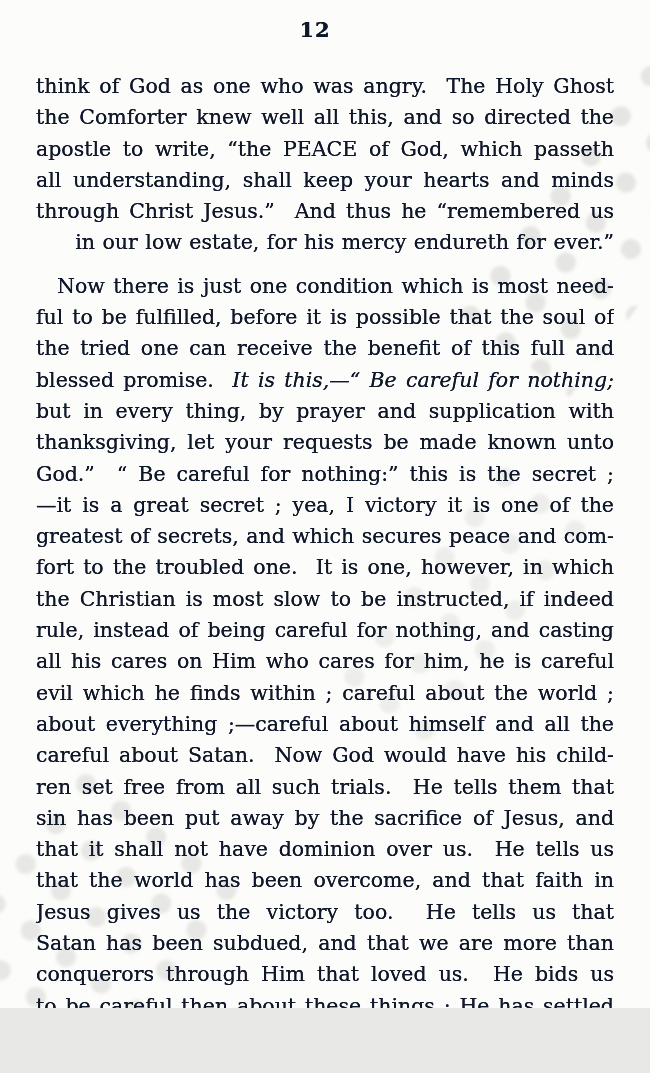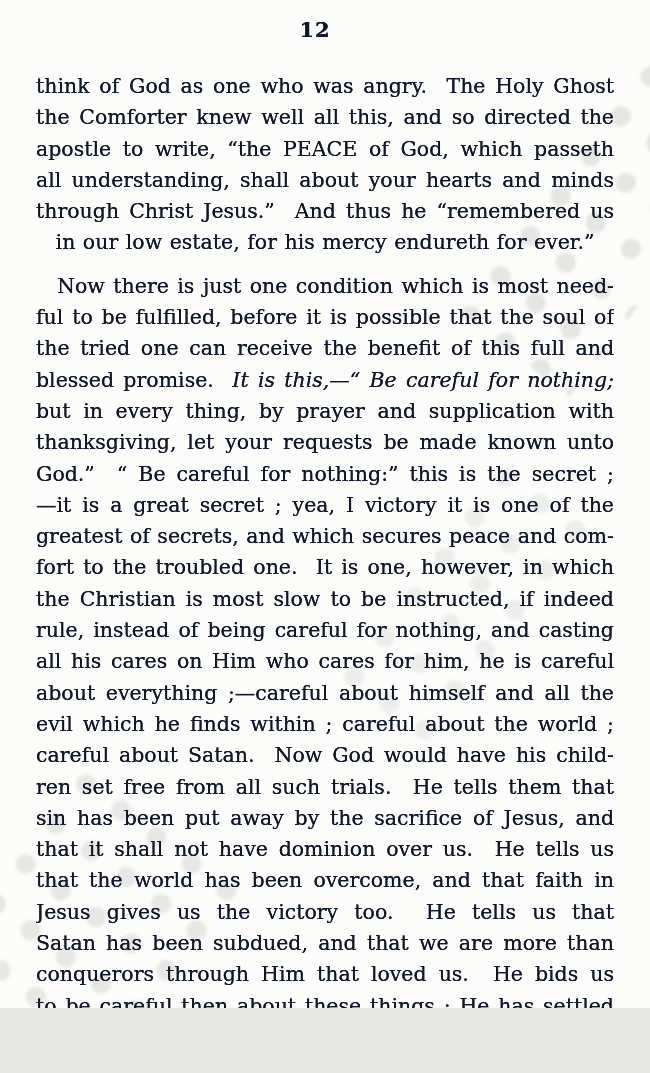--- a/index.html
+++ b/index.html
@@ -44,21 +44,21 @@
     overflow: hidden;
     text-shadow: 0 0 0.45px currentColor; 
     word-spacing: 1px;
   }
   .line::after {
     content: "";
     display: inline-block;
     width: 100%;
     height: 0;
   }
-  .line.no-just { text-align: center; }
+  .line.no-just { text-align: right; }
   .line.no-just::after { display: none; }
   .line.indent { text-indent: 21px; }
   .ital { font-style: italic; }
 
   
   .wm {
     position: absolute;
     z-index: 1;
     pointer-events: none;
     opacity: 0.55;
@@ -78,40 +78,40 @@
   <div class="wm wm-middle"></div>
   <div class="wm wm-bottom-left"></div>
 
   <div class="pageno">12</div>
 
   <main>
       <div class="para para-1">
         <div class="line"><span>think of God as one who was angry.  The Holy Ghost</span></div>
         <div class="line"><span>the Comforter knew well all this, and so directed the</span></div>
         <div class="line"><span>apostle to write, “the PEACE of God, which passeth</span></div>
-        <div class="line"><span>all understanding, shall about your hearts and minds</span></div>
+        <div class="line"><span>all understanding, shall keep your hearts and minds</span></div>
         <div class="line"><span>through Christ Jesus.”  And thus he “remembered us</span></div>
         <div class="line no-just"><span>in our low estate, for his mercy endureth for ever.”</span></div>
       </div>
       <div class="para para-2">
         <div class="line indent"><span>Now there is just one condition which is most need-</span></div>
         <div class="line"><span>ful to be fulfilled, before it is possible that the soul of</span></div>
         <div class="line"><span>the tried one can receive the benefit of this full and</span></div>
         <div class="line"><span>blessed promise.  </span><span class="ital">It is this,—“ Be careful for nothing;</span></div>
         <div class="line"><span>but in every thing, by prayer and supplication with</span></div>
         <div class="line"><span>thanksgiving, let your requests be made known unto</span></div>
         <div class="line"><span>God.”  “ Be careful for nothing:” this is the secret ;</span></div>
         <div class="line"><span>—it is a great secret ; yea, I victory it is one of the</span></div>
         <div class="line"><span>greatest of secrets, and which secures peace and com-</span></div>
         <div class="line"><span>fort to the troubled one.  It is one, however, in which</span></div>
         <div class="line"><span>the Christian is most slow to be instructed, if indeed</span></div>
         <div class="line"><span>rule, instead of being careful for nothing, and casting</span></div>
         <div class="line"><span>all his cares on Him who cares for him, he is careful</span></div>
+        <div class="line"><span>evil which he finds within ; careful about the world ;</span></div>
         <div class="line"><span>about everything ;—careful about himself and all the</span></div>
-        <div class="line"><span>evil which he finds within ; careful about the world ;</span></div>
         <div class="line"><span>careful about Satan.  Now God would have his child-</span></div>
         <div class="line"><span>ren set free from all such trials.  He tells them that</span></div>
         <div class="line"><span>sin has been put away by the sacrifice of Jesus, and</span></div>
         <div class="line"><span>that it shall not have dominion over us.  He tells us</span></div>
         <div class="line"><span>that the world has been overcome, and that faith in</span></div>
         <div class="line"><span>Jesus gives us the victory too.  He tells us that</span></div>
         <div class="line"><span>Satan has been subdued, and that we are more than</span></div>
         <div class="line"><span>conquerors through Him that loved us.  He bids us not</span></div>
         <div class="line"><span>to be careful then about these things ; He has settled</span></div>
       </div>

